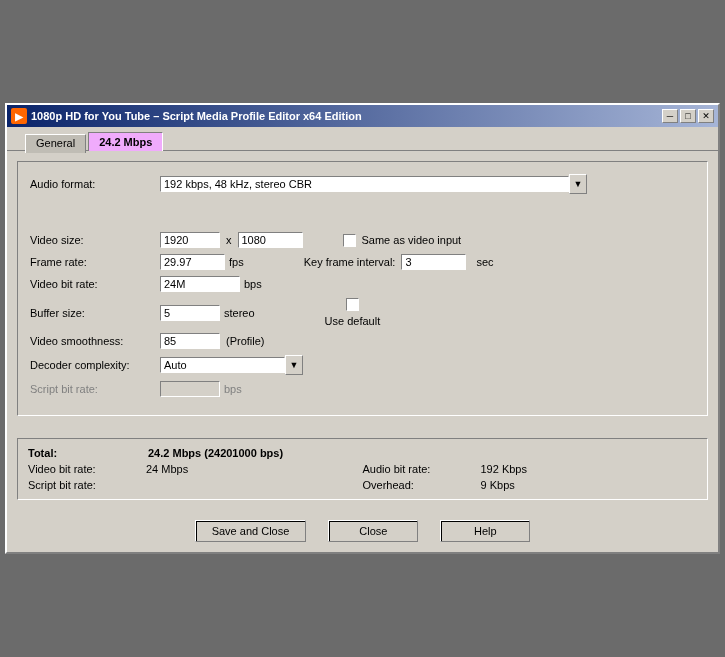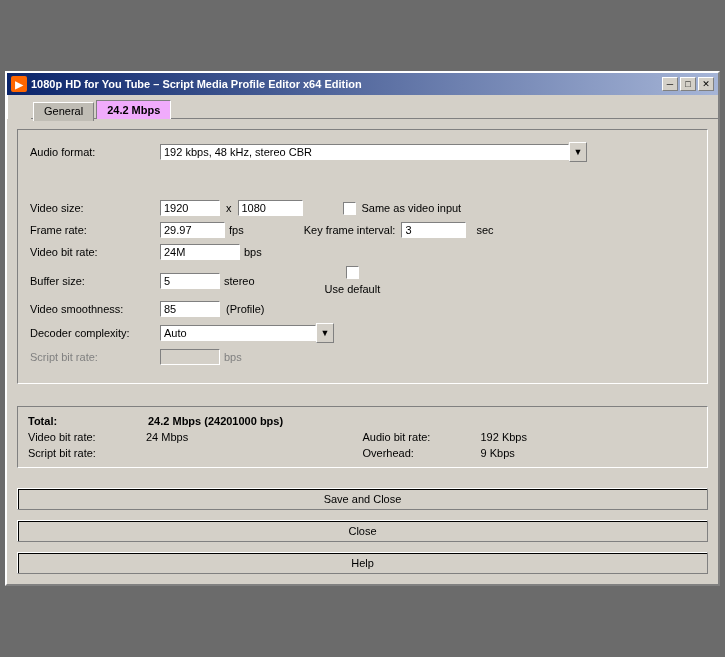--- a/index.html
+++ b/index.html
@@ -66,25 +66,24 @@
       justify-content: center;
       font-size: 9px;
       cursor: pointer;
       color: #000;
     }
     .title-btn.close-btn {
       background: #d4d0c8;
     }
     .tab-bar {
       background: #d4d0c8;
-      padding: 4px 6px 0 2px;
+      padding: 4px 6px 0 18px;
       display: flex;
       gap: 2px;
       border-bottom: 1px solid #808080;
-      margin-left: 24px;
     }
     .tab {
       padding: 3px 10px;
       border: 1px solid;
       border-bottom: none;
       cursor: pointer;
       font-size: 11px;
       background: #d4d0c8;
       border-color: #fff #808080 #d4d0c8 #fff;
       position: relative;
@@ -236,41 +235,40 @@
       width: 110px;
       color: #000;
     }
     .stats-item-value {
       color: #000;
     }
     .bottom-bar {
       padding: 10px;
       display: flex;
       justify-content: center;
-      gap: 10px;
-      background: #d4d0c8;
-      flex-direction: column;
+      gap: 22px;
+      background: #d4d0c8;
     }
     .bottom-btn {
       min-width: 90px;
       padding: 4px 16px;
       background: #d4d0c8;
       border: 1px solid;
       border-color: #fff #808080 #808080 #fff;
       box-shadow: 1px 1px 0 #000 inset;
       cursor: pointer;
       font-size: 11px;
       font-family: 'Tahoma', 'Arial', sans-serif;
     }
     .decoder-dropdown {
       display: flex;
       align-items: center;
     }
     .decoder-select {
-      width: 156px;
+      width: 125px;
       border: 1px solid;
       border-color: #808080 #fff #fff #808080;
       background: #fff;
       padding: 1px 3px;
       font-size: 11px;
       font-family: 'Tahoma', 'Arial', sans-serif;
     }
     .decoder-btn {
       width: 18px;
       height: 20px;

